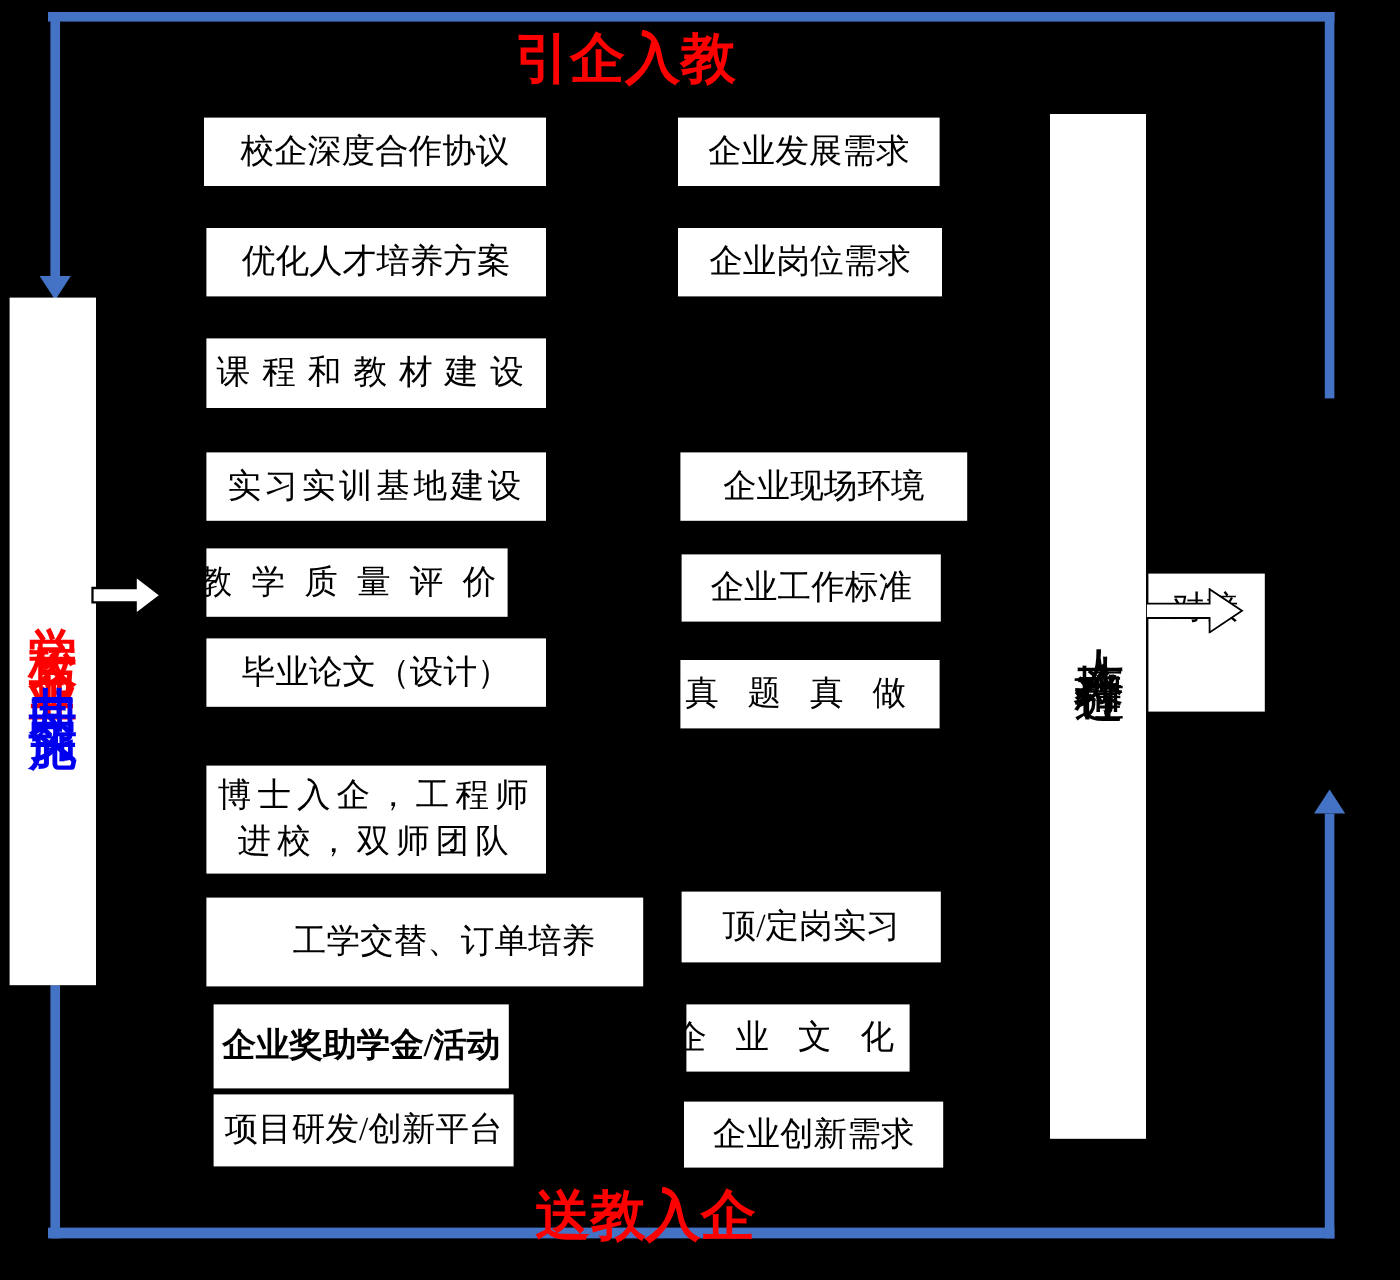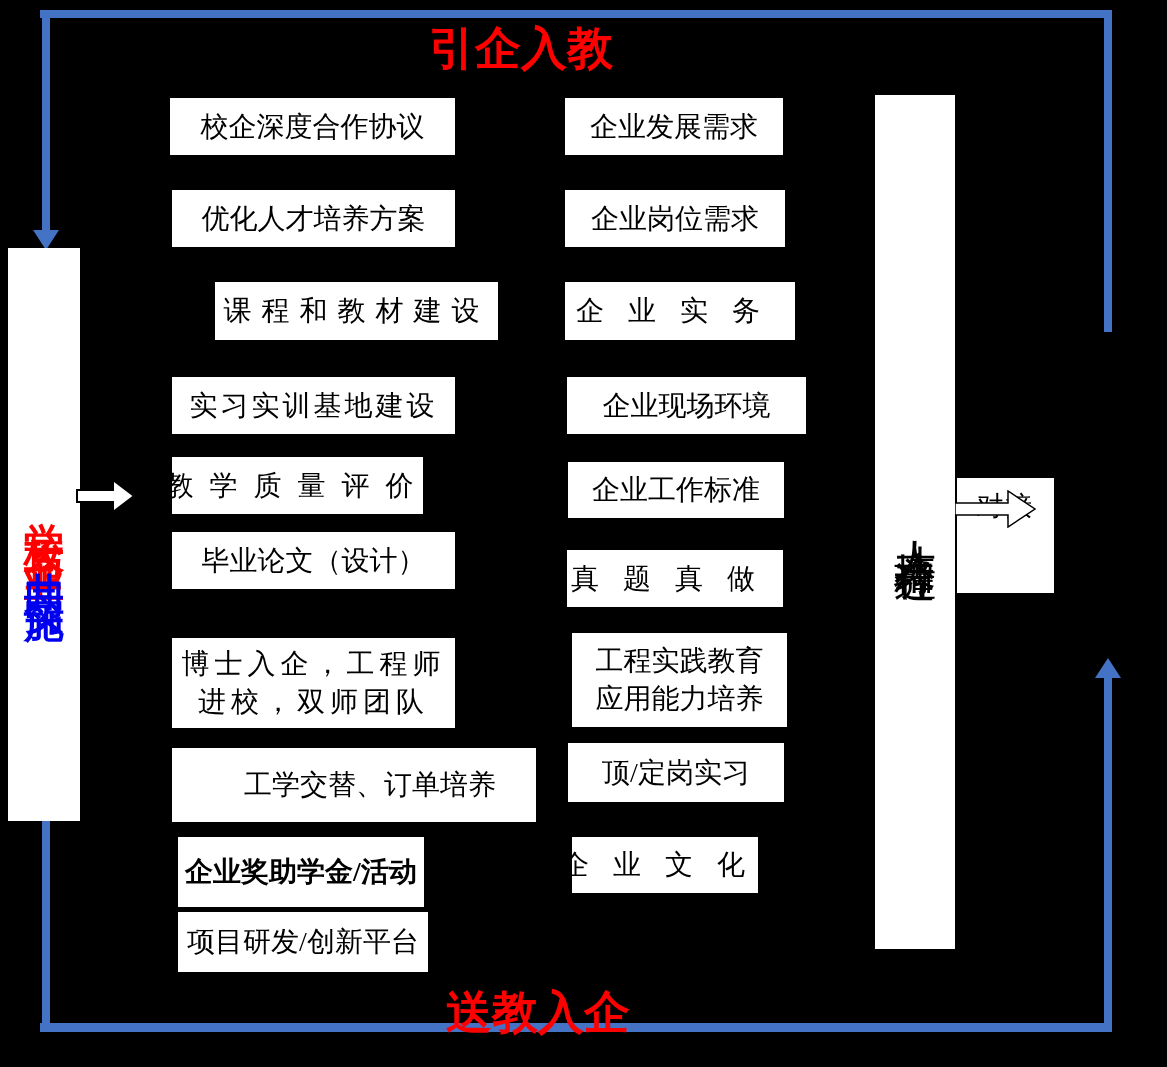--- a/index.html
+++ b/index.html
@@ -26,21 +26,21 @@
     font-size:46px; font-weight:bold; white-space:nowrap;
   }
   
   .box {
     position:absolute; background:var(--box-bg,#fff); color:var(--box-text,#000);
     display:flex; flex-direction:column; align-items:center; justify-content:center;
     font-size:28px; line-height:1.35; text-align:center; white-space:nowrap;
   }
   .box.sp3  { letter-spacing:3px; }
   .box.sp5  { letter-spacing:5px; }
-  .box.sp10 { letter-spacing:10px;margin-left:43px; }
+  .box.sp10 { letter-spacing:10px; }
   .box.sp16 { letter-spacing:16px; }
   .box.sp24 { letter-spacing:24px; }
   
   .pillar {
     position:absolute; background:var(--box-bg,#fff);
     display:flex; align-items:center; justify-content:center;
   }
   .pillar .vtext {
     writing-mode:vertical-rl; text-orientation:upright;
     white-space:nowrap;
@@ -115,41 +115,37 @@
   <div class="box" style="left:178px; top:912px; width:250px; height:60px;">
       <span>项目研发/创新平台</span>
     </div>
 
   <div class="box" style="left:565px; top:98px;  width:218px; height:57px;">
       <span>企业发展需求</span>
     </div>
   <div class="box" style="left:565px; top:190px; width:220px; height:57px;">
       <span>企业岗位需求</span>
     </div>
-  <div class="box sp24" style="left:565px; top:282px; width:230px; height:58px;">
-      <span>企业实务</span>
-    </div>
   <div class="box" style="left:567px; top:377px; width:239px; height:57px;">
       <span>企业现场环境</span>
     </div>
   <div class="box" style="left:568px; top:462px; width:216px; height:56px;">
       <span>企业工作标准</span>
     </div>
   <div class="box sp24" style="left:567px; top:550px; width:216px; height:57px;">
       <span>真题真做</span>
     </div>
-  <div class="box" style="left:572px; top:633px; width:215px; height:94px;">
-      <span>工程实践教育</span>
-      <span>应用能力培养</span>
-    </div>
   <div class="box" style="left:568px; top:743px; width:216px; height:59px;">
       <span>顶/定岗实习</span>
     </div>
   <div class="box sp24" style="left:572px; top:837px; width:186px; height:56px;">
       <span>企业文化</span>
+    </div>
+  <div class="box" style="left:570px; top:918px; width:216px; height:55px;">
+      <span>企业创新需求</span>
     </div>
 
   <div class="pillar process-pillar" style="left:875px; top:95px; width:80px; height:854px;">
     <div class="vtext">人才培养过程</div>
   </div>
 
   <div class="connect-box" style="left:957px; top:438px; width:97px; height:115px;">
     <div class="connect-label">对接</div>
   </div>
   <svg class="arrow-svg" style="left:955px; top:490px;" width="82" height="38" viewBox="0 0 82 38">

